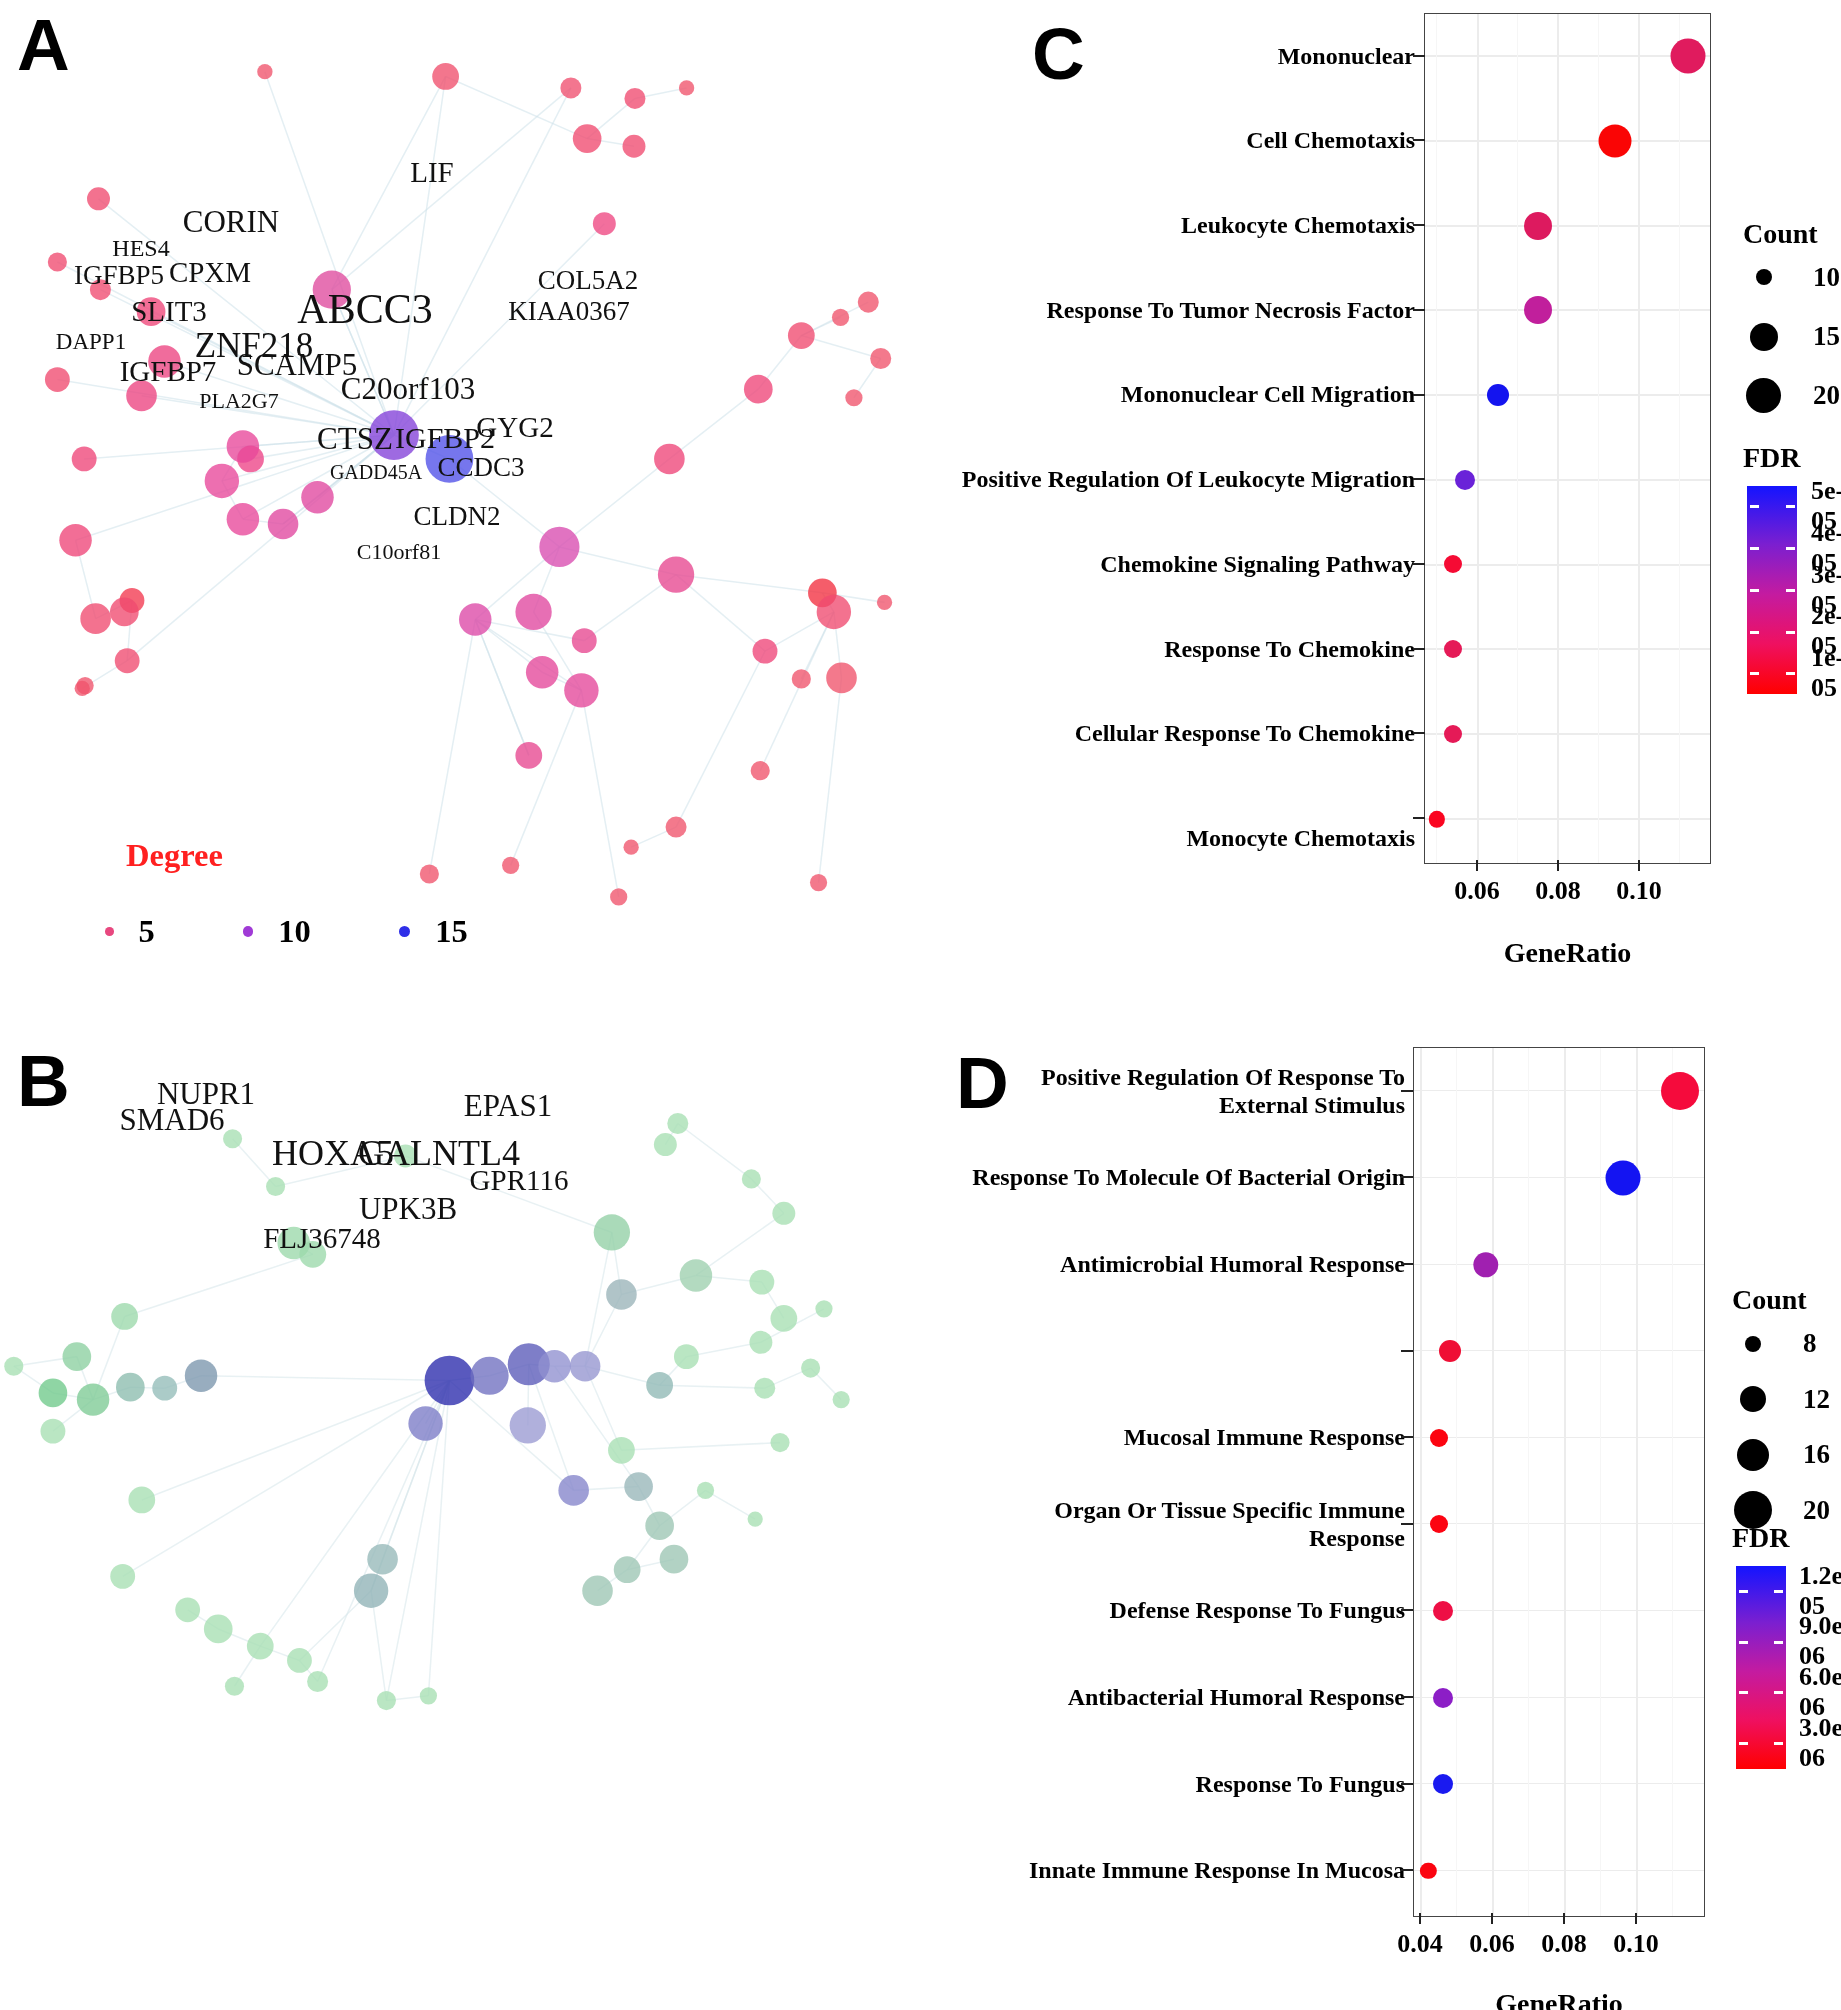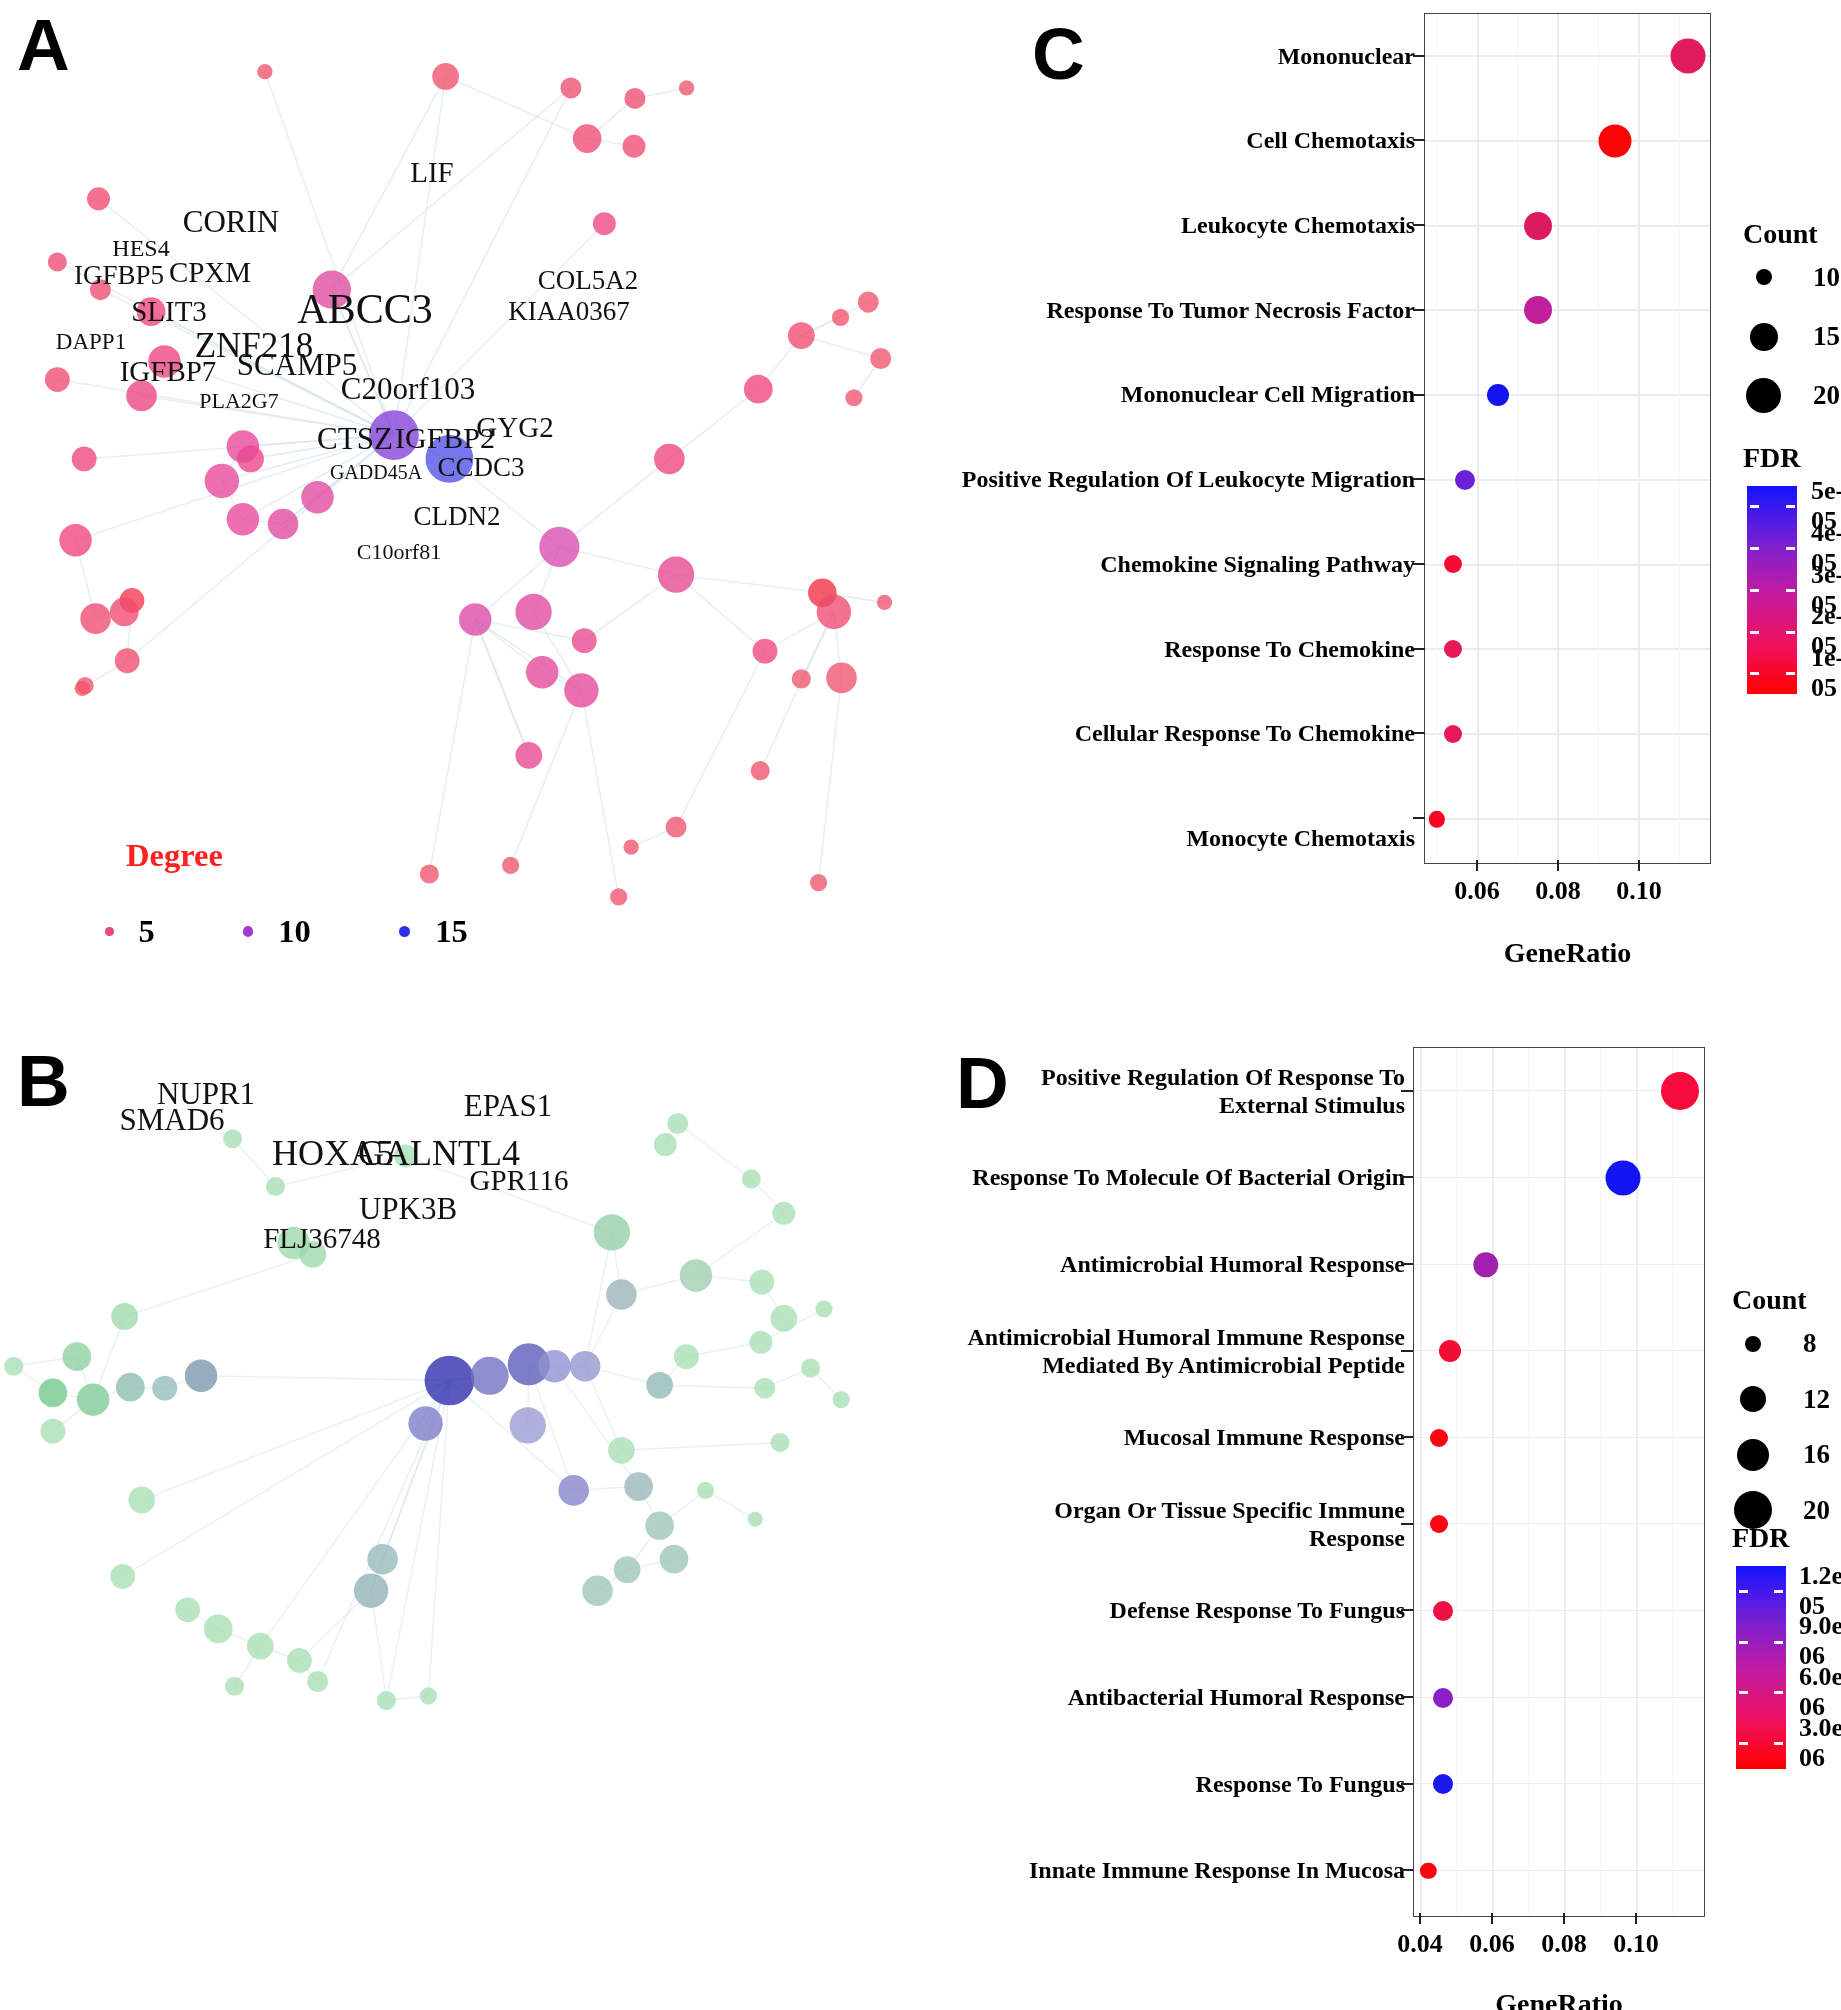--- a/index.html
+++ b/index.html
@@ -455,21 +455,20 @@
     <div class="tickmark" style="left: 457px; top: 817px; width: 11.5px; height: 2.4px;"></div>
   </div>
 
 <div class="dotplot" style="left:956px;top:1013px;width:886px;height:997px;">
   <div class="panel-letter" style="left:0px;top:32.5px;">D</div>
 
   <div class="dp-terms" id="termsD" style="left:0;top:0;width:449px;height:918px;">
       <div class="dp-term" style="top: 78px; width: 445px;">Positive Regulation Of Response To External Stimulus</div>
       <div class="dp-term" style="top: 164px; width: 445px;">Response To Molecule Of Bacterial Origin</div>
       <div class="dp-term" style="top: 251px; width: 445px;">Antimicrobial Humoral Response</div>
-      <div class="dp-term" style="top: 338px; width: 445px;">Antimicrobial Humoral Immune Response Mediated By Antimicrobial Peptide</div>
       <div class="dp-term" style="top: 424px; width: 445px;">Mucosal Immune Response</div>
       <div class="dp-term" style="top: 511px; width: 445px;">Organ Or Tissue Specific Immune Response</div>
       <div class="dp-term" style="top: 597px; width: 445px;">Defense Response To Fungus</div>
       <div class="dp-term" style="top: 684px; width: 445px;">Antibacterial Humoral Response</div>
       <div class="dp-term" style="top: 771px; width: 445px;">Response To Fungus</div>
       <div class="dp-term" style="top: 857px; width: 445px;">Innate Immune Response In Mucosa</div>
     </div>
 
   <div class="dp-plot" id="plotD" style="left:457px;top:34px;width:292px;height:870px;">
       <div class="gridline" style="left: 0px; top: 42px; width: 100%; height: 1.4px;"></div>

